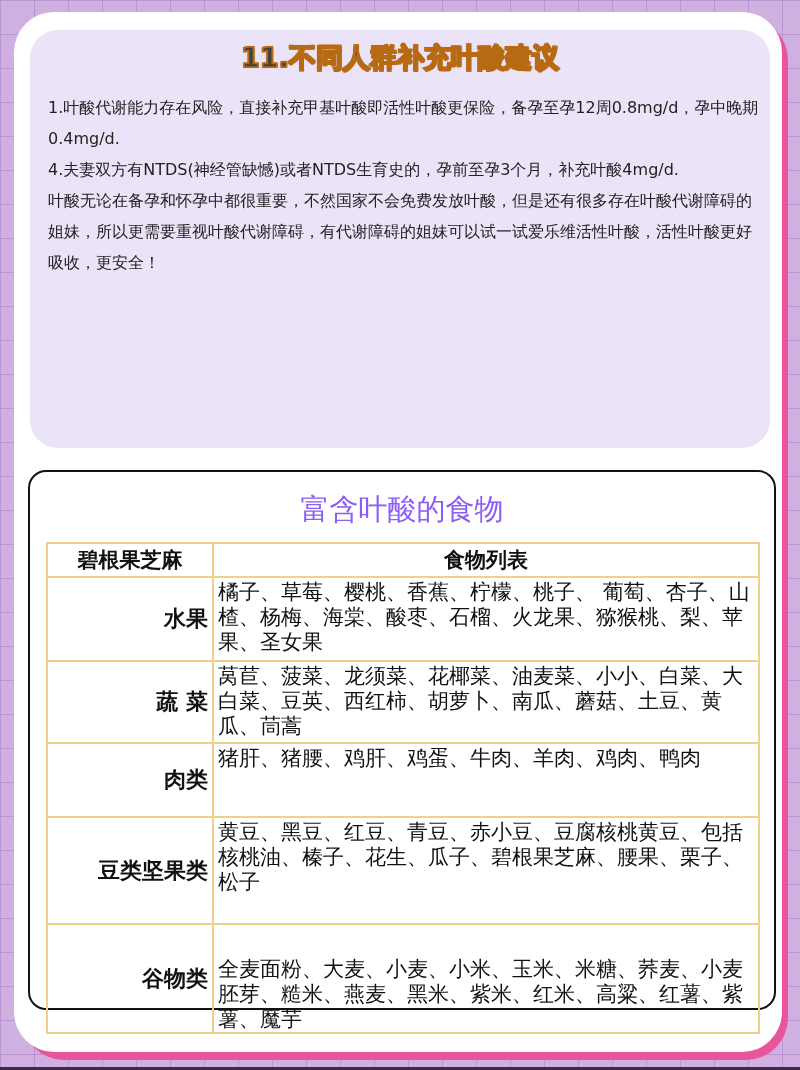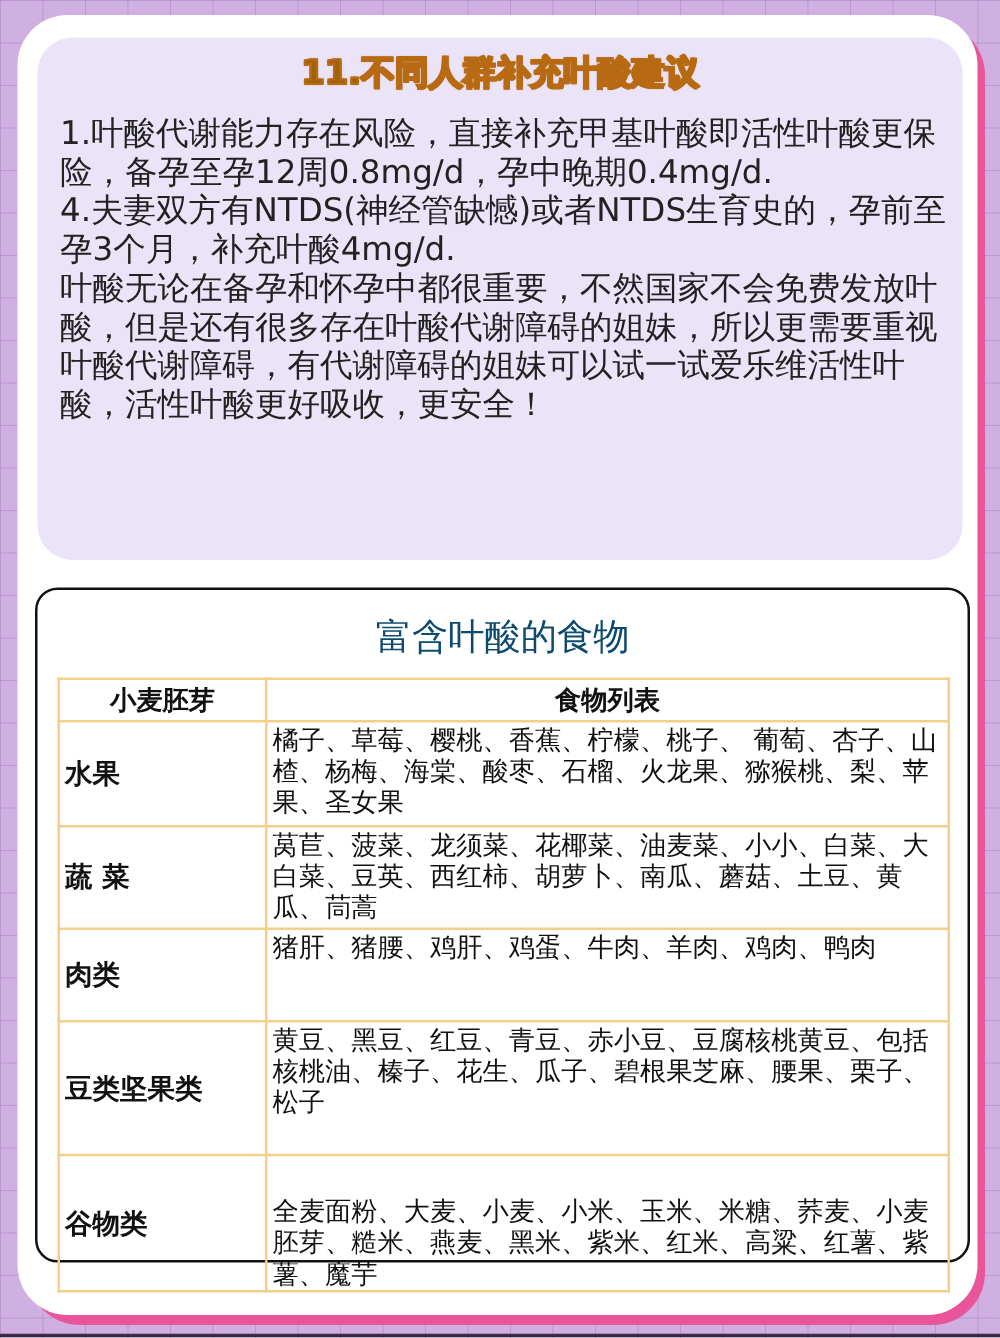--- a/index.html
+++ b/index.html
@@ -20,47 +20,47 @@
   .card {
     position: absolute; left: 14px; top: 12px; width: 768px; height: 1040px;
     background: #ffffff; border-radius: 40px;
   }
   .advice-box {
     position: absolute; left: 30px; top: 30px; width: 740px; height: 418px;
     background: #ebe3f8; border-radius: 28px;
   }
   .advice-title {
     position: absolute; left: 0; right: 0; top: 10px; text-align: center;
-    font-size: 27px; font-weight: bold; color: #a16207; letter-spacing: 0px;
+    font-size: 27px; font-weight: bold; color: #404040; letter-spacing: 0px;
     -webkit-text-stroke: 1.5px #b86a12;
     text-shadow: 0 0 2px #b86a12, 1px 1px 0 #b86a12, -1px -1px 0 #b86a12, 1px -1px 0 #b86a12, -1px 1px 0 #b86a12;
   }
   .advice-text {
     position: absolute; left: 18px; top: 62px; width: 716px;
-    font-size: 26px; line-height: 31px; color: #222;
+    font-size: 16px; line-height: 31px; color: #222;
   }
   .advice-text p { margin: 0; }
   .food-box {
     position: absolute; left: 28px; top: 470px; width: 744px; height: 536px;
     border: 2.5px solid #111; border-radius: 18px; background: #fff;
   }
   .food-title {
     position: absolute; left: 0; right: 0; top: 18px; text-align: center;
-    font-size: 29px; color: #0c4a6e;
+    font-size: 29px; color: #8b5cf6;
   }
   table.food-table {
     position: absolute; left: 16px; top: 70px; width: 714px;
     border-collapse: collapse; font-size: 21px; color: #111;
   }
   table.food-table td, table.food-table th {
     border: 2px solid #f3d08a; padding: 0 4px; vertical-align: top;
   }
   table.food-table th { height: 32px; font-size: 21px; font-weight: bold; text-align: center; vertical-align: middle; }
   table.food-table td.cat {
-    width: 156px; text-align: left; vertical-align: middle; font-weight: bold; font-size: 22px;
+    width: 156px; text-align: right; vertical-align: middle; font-weight: bold; font-size: 22px;
   }
   table.food-table td.items { line-height: 25px; padding-top: 2px; margin-left: 28px; }
 </style>
 </head>
 <body>
 
 <div class="card-shadow"></div>
 <div class="card"></div>
 
 <div class="advice-box">
@@ -70,21 +70,21 @@
     <p>4.夫妻双方有NTDS(神经管缺憾)或者NTDS生育史的，孕前至孕3个月，补充叶酸4mg/d.</p>
     <p>叶酸无论在备孕和怀孕中都很重要，不然国家不会免费发放叶酸，但是还有很多存在叶酸代谢障碍的姐妹，所以更需要重视叶酸代谢障碍，有代谢障碍的姐妹可以试一试爱乐维活性叶酸，活性叶酸更好吸收，更安全！</p>
   </div>
 </div>
 
 <div class="food-box">
   <div class="food-title">富含叶酸的食物</div>
   <table class="food-table">
     <tbody>
         <tr>
-      <th>小麦胚芽</th>
+      <th>碧根果芝麻</th>
       <th>食物列表</th>
     </tr>
     <tr style="height:84px">
       <td class="cat">水果</td>
       <td class="items">橘子、草莓、樱桃、香蕉、柠檬、桃子、 葡萄、杏子、山楂、杨梅、海棠、酸枣、石榴、火龙果、猕猴桃、梨、苹果、圣女果</td>
     </tr>
     <tr style="height:82px">
       <td class="cat">蔬 菜</td>
       <td class="items">莴苣、菠菜、龙须菜、花椰菜、油麦菜、小小、白菜、大白菜、豆英、西红柿、胡萝卜、南瓜、蘑菇、土豆、黄瓜、茼蒿</td>
     </tr>

